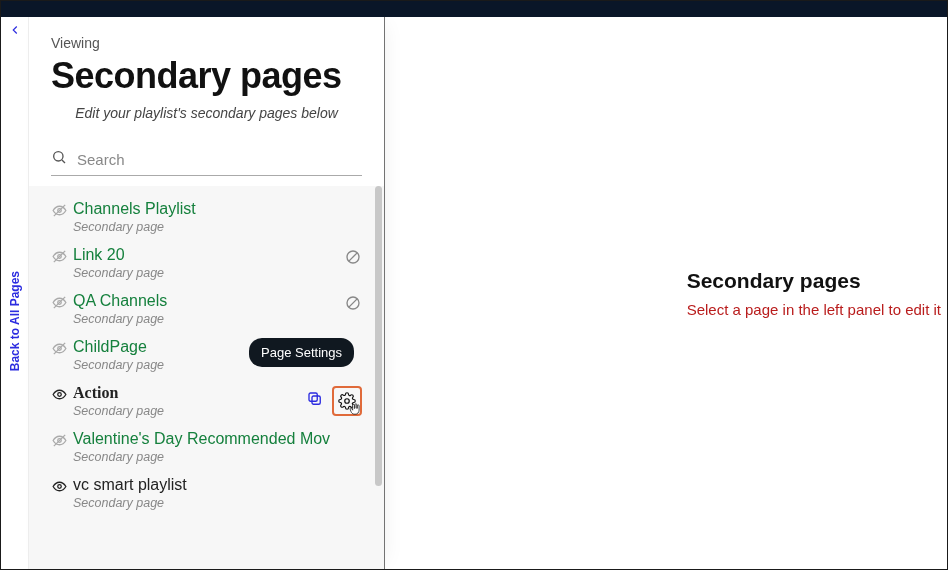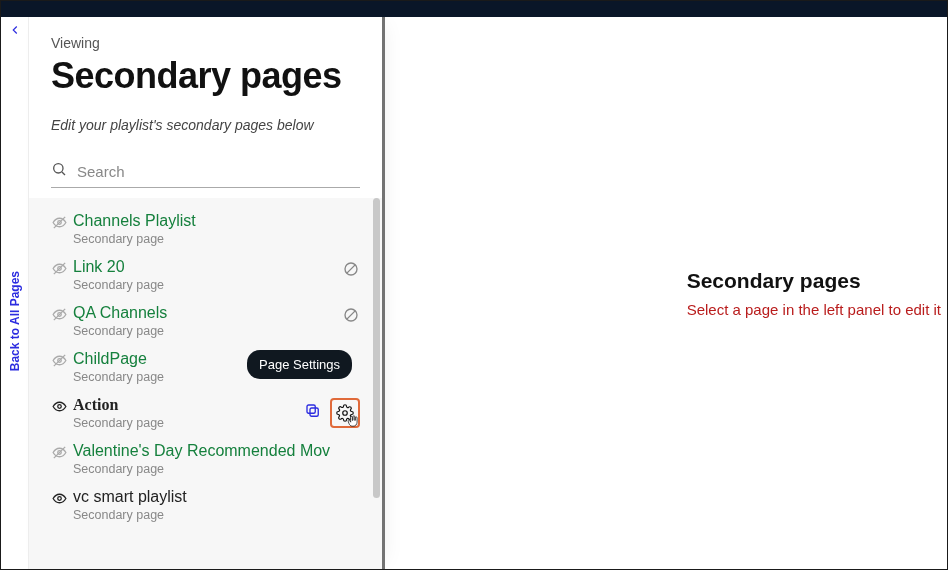--- a/index.html
+++ b/index.html
@@ -44,21 +44,21 @@
       margin-top: 230px;
       white-space: nowrap;
     }
 
     
     .left-panel {
       width: 356px;
       display: flex;
       flex-direction: column;
       position: relative;
-      border-right: 3px solid #737373;
+      border-right: 1px solid #737373;
       box-shadow: 6px 0 20px -8px rgba(0,0,0,0.08);
     }
     .panel-header {
       padding: 18px 22px 8px 22px;
       background: #fff;
     }
     .viewing-label {
       font-size: 14px;
       color: #555;
     }
@@ -66,21 +66,22 @@
       font-size: 36px;
       font-weight: 800;
       color: #111;
       margin-top: 4px;
       letter-spacing: -0.5px;
     }
     .panel-subtitle {
       font-style: italic;
       font-size: 14px;
       color: #444;
-      margin-top: 20px;
+      margin-top: 8px;
+      text-align: center;
     }
     .search-wrap {
       padding: 14px 22px 10px 22px;
     }
     .search-inner {
       display: flex;
       align-items: center;
       border-bottom: 1px solid #aaa;
       padding: 6px 0;
     }
@@ -125,20 +126,21 @@
       white-space: nowrap;
       overflow: hidden;
       text-overflow: ellipsis;
     }
     .page-item.visible .page-name { color: #222; }
     .page-item.visible svg.eye path { stroke:#222; }
     .page-sub {
       font-size: 12.5px;
       color: #888;
       margin-top: 2px;
+      font-style: italic;
     }
     .right-icons {
       display: flex;
       align-items: center;
       gap: 8px;
       padding-top: 2px;
     }
     .right-icons svg { width: 18px; height: 18px; stroke: #888; stroke-width: 1.8; fill:none; }
 
     .action-icons {

